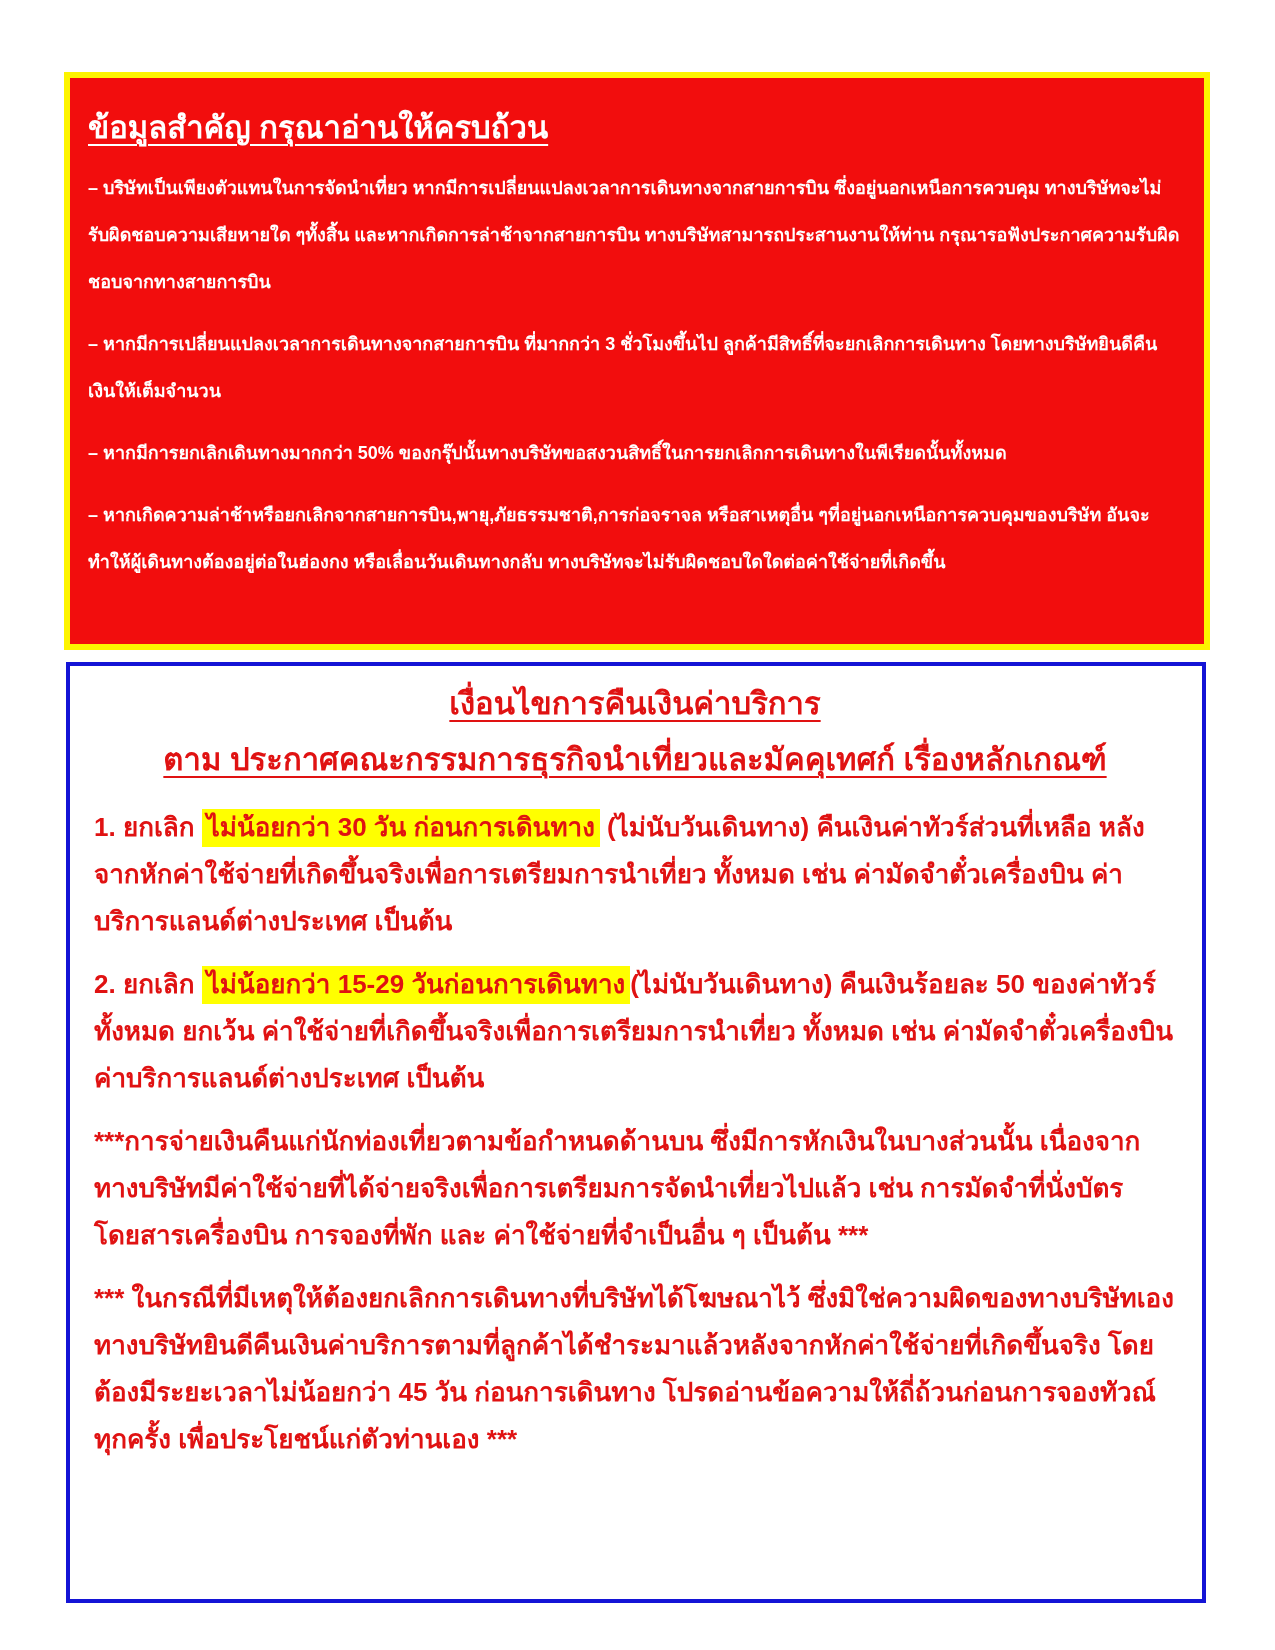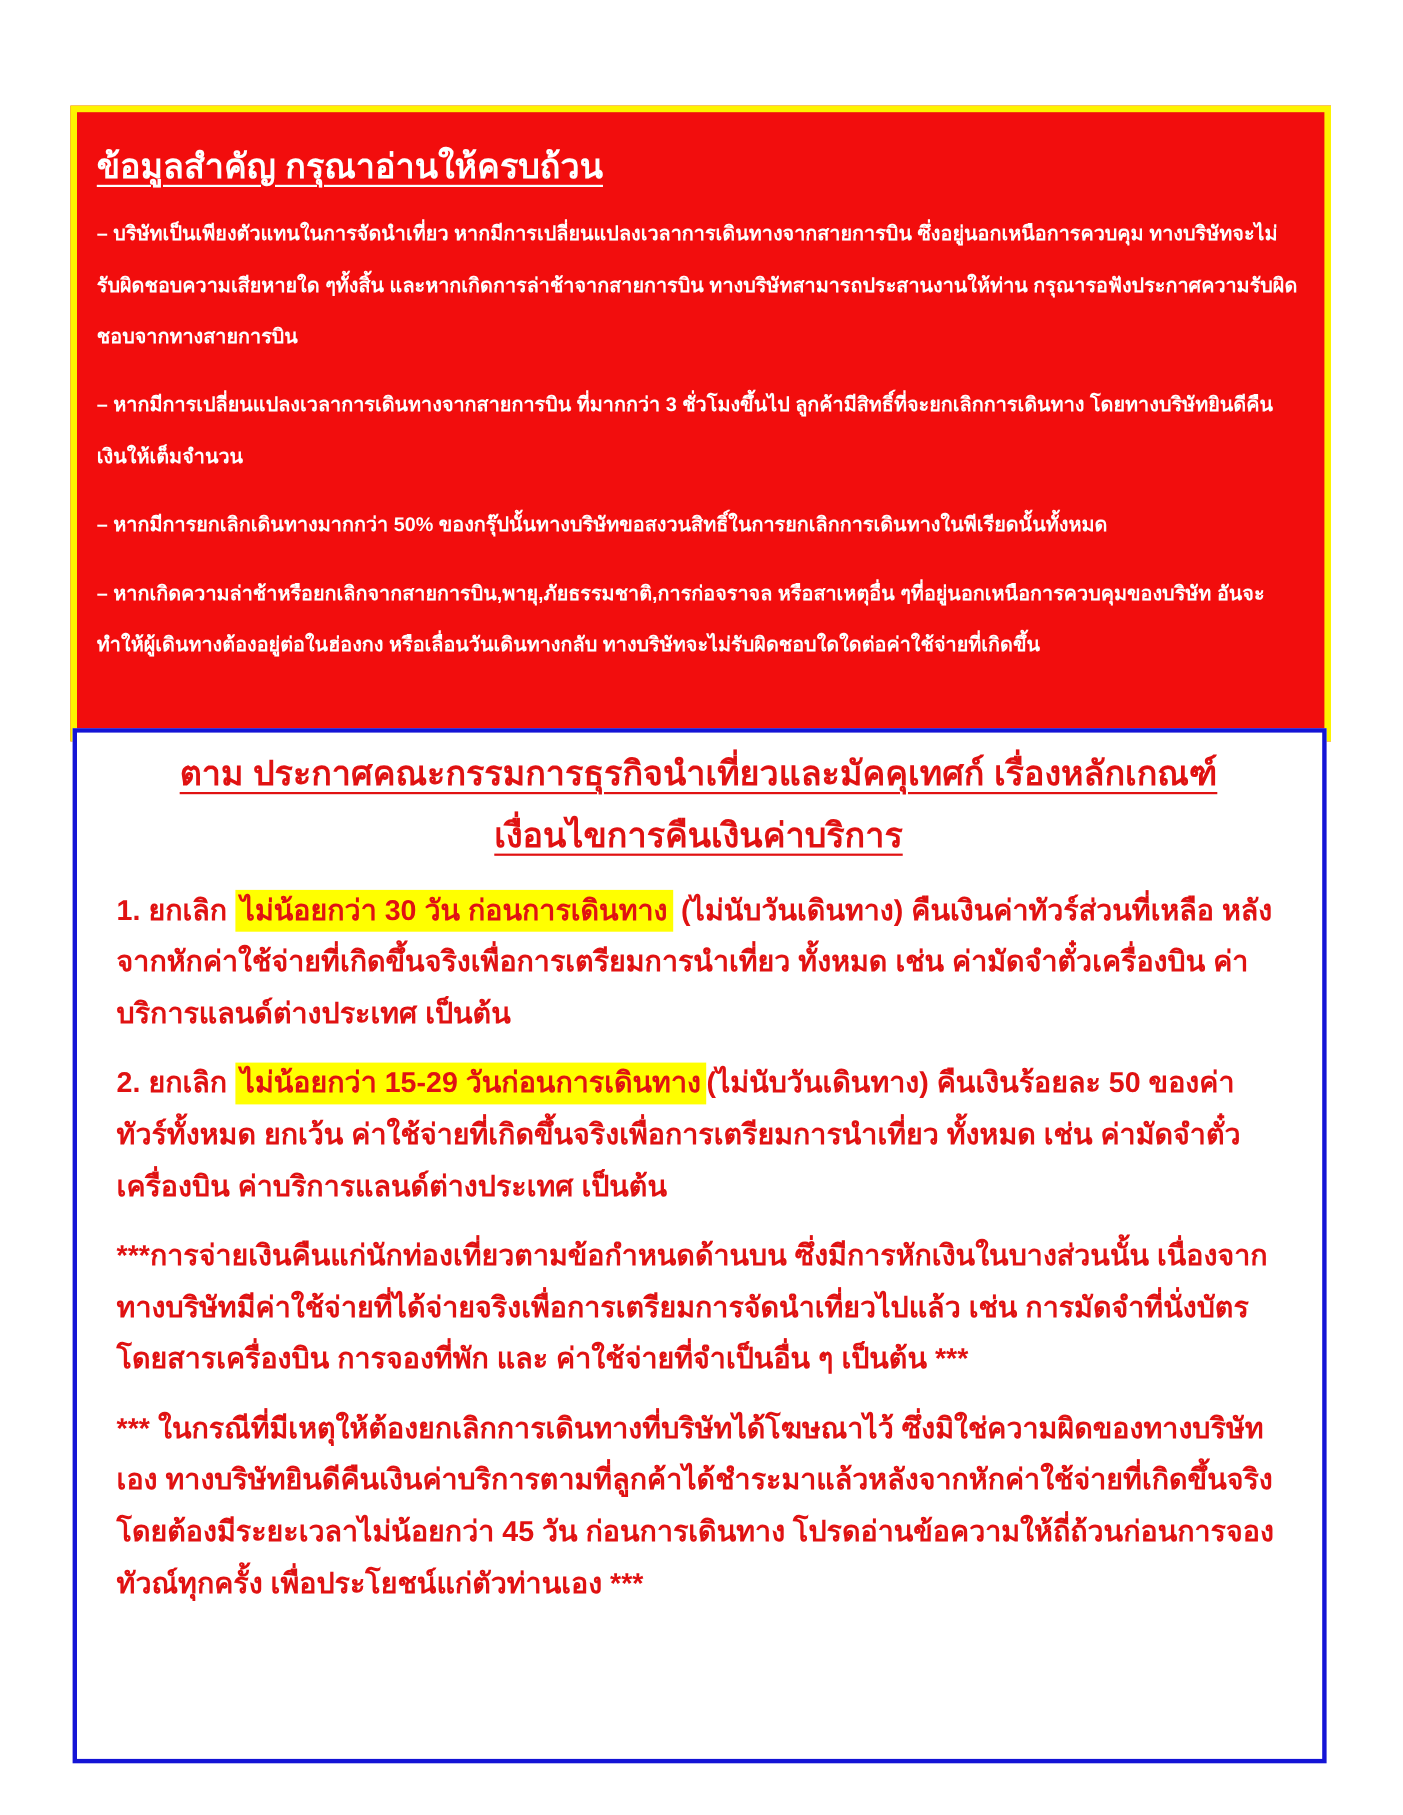--- a/index.html
+++ b/index.html
@@ -20,21 +20,20 @@
     font-weight:bold;
     -webkit-font-smoothing:antialiased;
   }
   .notice-box{
     position:absolute;left:64px;top:72px;width:1146px;height:578px;
     border:6px solid var(--notice_border,#fdf400);
     background:var(--notice_bg,#f20d0d);
     color:var(--notice_text,#fff);
     padding:12px 22px 0 18px;
     overflow:hidden;
-    margin-top:24px;
   }
   .notice-title{
     font-size:31px;line-height:44px;margin:16px 0 4px 0;
     text-decoration:underline;text-underline-offset:6px;text-decoration-thickness:2px;
   }
   .notice-para{
     font-size:18px;line-height:47px;margin:15px 0 15px 0;
   }
   .refund-box{
     position:absolute;left:66px;top:662px;width:1140px;height:941px;
@@ -42,42 +41,42 @@
     background:#ffffff;
     color:var(--refund_text,#e01212);
     padding:10px 26px 0 24px;
     overflow:hidden;
   }
   .refund-heading{
     text-align:center;font-size:31px;line-height:56px;
     text-decoration:underline;text-underline-offset:6px;text-decoration-thickness:2px;
   }
   .refund-para{
-    font-size:26px;line-height:47px;margin:16px 12px;
+    font-size:26px;line-height:47px;margin:16px 0;
   }
   .hl{
     background:var(--highlight,#ffff00);
     color:inherit;
     padding:3px 5px 5px 5px;
   }
 </style>
 </head>
 <body>
 
 <section class="notice-box">
   <h1 class="notice-title">ข้อมูลสำคัญ กรุณาอ่านให้ครบถ้วน</h1>
   <p class="notice-para">– บริษัทเป็นเพียงตัวแทนในการจัดนำเที่ยว หากมีการเปลี่ยนแปลงเวลาการเดินทางจากสายการบิน ซึ่งอยู่นอกเหนือการควบคุม ทางบริษัทจะไม่รับผิดชอบความเสียหายใด ๆทั้งสิ้น และหากเกิดการล่าช้าจากสายการบิน ทางบริษัทสามารถประสานงานให้ท่าน กรุณารอฟังประกาศความรับผิดชอบจากทางสายการบิน</p>
   <p class="notice-para">– หากมีการเปลี่ยนแปลงเวลาการเดินทางจากสายการบิน ที่มากกว่า  3 ชั่วโมงขึ้นไป ลูกค้ามีสิทธิ์ที่จะยกเลิกการเดินทาง โดยทางบริษัทยินดีคืนเงินให้เต็มจำนวน</p>
   <p class="notice-para">– หากมีการยกเลิกเดินทางมากกว่า 50% ของกรุ๊ปนั้นทางบริษัทขอสงวนสิทธิ์ในการยกเลิกการเดินทางในพีเรียดนั้นทั้งหมด</p>
   <p class="notice-para">– หากเกิดความล่าช้าหรือยกเลิกจากสายการบิน,พายุ,ภัยธรรมชาติ,การก่อจราจล หรือสาเหตุอื่น ๆที่อยู่นอกเหนือการควบคุมของบริษัท อันจะทำให้ผู้เดินทางต้องอยู่ต่อในฮ่องกง หรือเลื่อนวันเดินทางกลับ ทางบริษัทจะไม่รับผิดชอบใดใดต่อค่าใช้จ่ายที่เกิดขึ้น</p>
 </section>
 
 <section class="refund-box">
+  <div class="refund-heading">เงื่อนไขการคืนเงินค่าบริการ</div>
   <div class="refund-heading">ตาม ประกาศคณะกรรมการธุรกิจนำเที่ยวและมัคคุเทศก์ เรื่องหลักเกณฑ์</div>
-  <div class="refund-heading">เงื่อนไขการคืนเงินค่าบริการ</div>
 
   <p class="refund-para"><span>1. ยกเลิก </span><span class="hl">ไม่น้อยกว่า 30 วัน ก่อนการเดินทาง</span><span> (ไม่นับวันเดินทาง) คืนเงินค่าทัวร์ส่วนที่เหลือ หลังจากหักค่าใช้จ่ายที่เกิดขึ้นจริงเพื่อการเตรียมการนำเที่ยว ทั้งหมด เช่น ค่ามัดจำตั๋วเครื่องบิน ค่าบริการแลนด์ต่างประเทศ เป็นต้น</span></p>
 
   <p class="refund-para"><span>2. ยกเลิก </span><span class="hl">ไม่น้อยกว่า 15-29 วันก่อนการเดินทาง</span><span>(ไม่นับวันเดินทาง) คืนเงินร้อยละ 50 ของค่าทัวร์ทั้งหมด ยกเว้น ค่าใช้จ่ายที่เกิดขึ้นจริงเพื่อการเตรียมการนำเที่ยว ทั้งหมด เช่น ค่ามัดจำตั๋วเครื่องบิน ค่าบริการแลนด์ต่างประเทศ เป็นต้น</span></p>
 
 
   <p class="refund-para">***การจ่ายเงินคืนแก่นักท่องเที่ยวตามข้อกำหนดด้านบน ซึ่งมีการหักเงินในบางส่วนนั้น เนื่องจากทางบริษัทมีค่าใช้จ่ายที่ได้จ่ายจริงเพื่อการเตรียมการจัดนำเที่ยวไปแล้ว เช่น การมัดจำที่นั่งบัตรโดยสารเครื่องบิน การจองที่พัก และ ค่าใช้จ่ายที่จำเป็นอื่น ๆ เป็นต้น ***</p>
   <p class="refund-para">*** ในกรณีที่มีเหตุให้ต้องยกเลิกการเดินทางที่บริษัทได้โฆษณาไว้ ซึ่งมิใช่ความผิดของทางบริษัทเอง ทางบริษัทยินดีคืนเงินค่าบริการตามที่ลูกค้าได้ชำระมาแล้วหลังจากหักค่าใช้จ่ายที่เกิดขึ้นจริง โดยต้องมีระยะเวลาไม่น้อยกว่า 45 วัน ก่อนการเดินทาง โปรดอ่านข้อความให้ถี่ถ้วนก่อนการจองทัวณ์ทุกครั้ง เพื่อประโยชน์แก่ตัวท่านเอง ***</p>
 </section>
 

